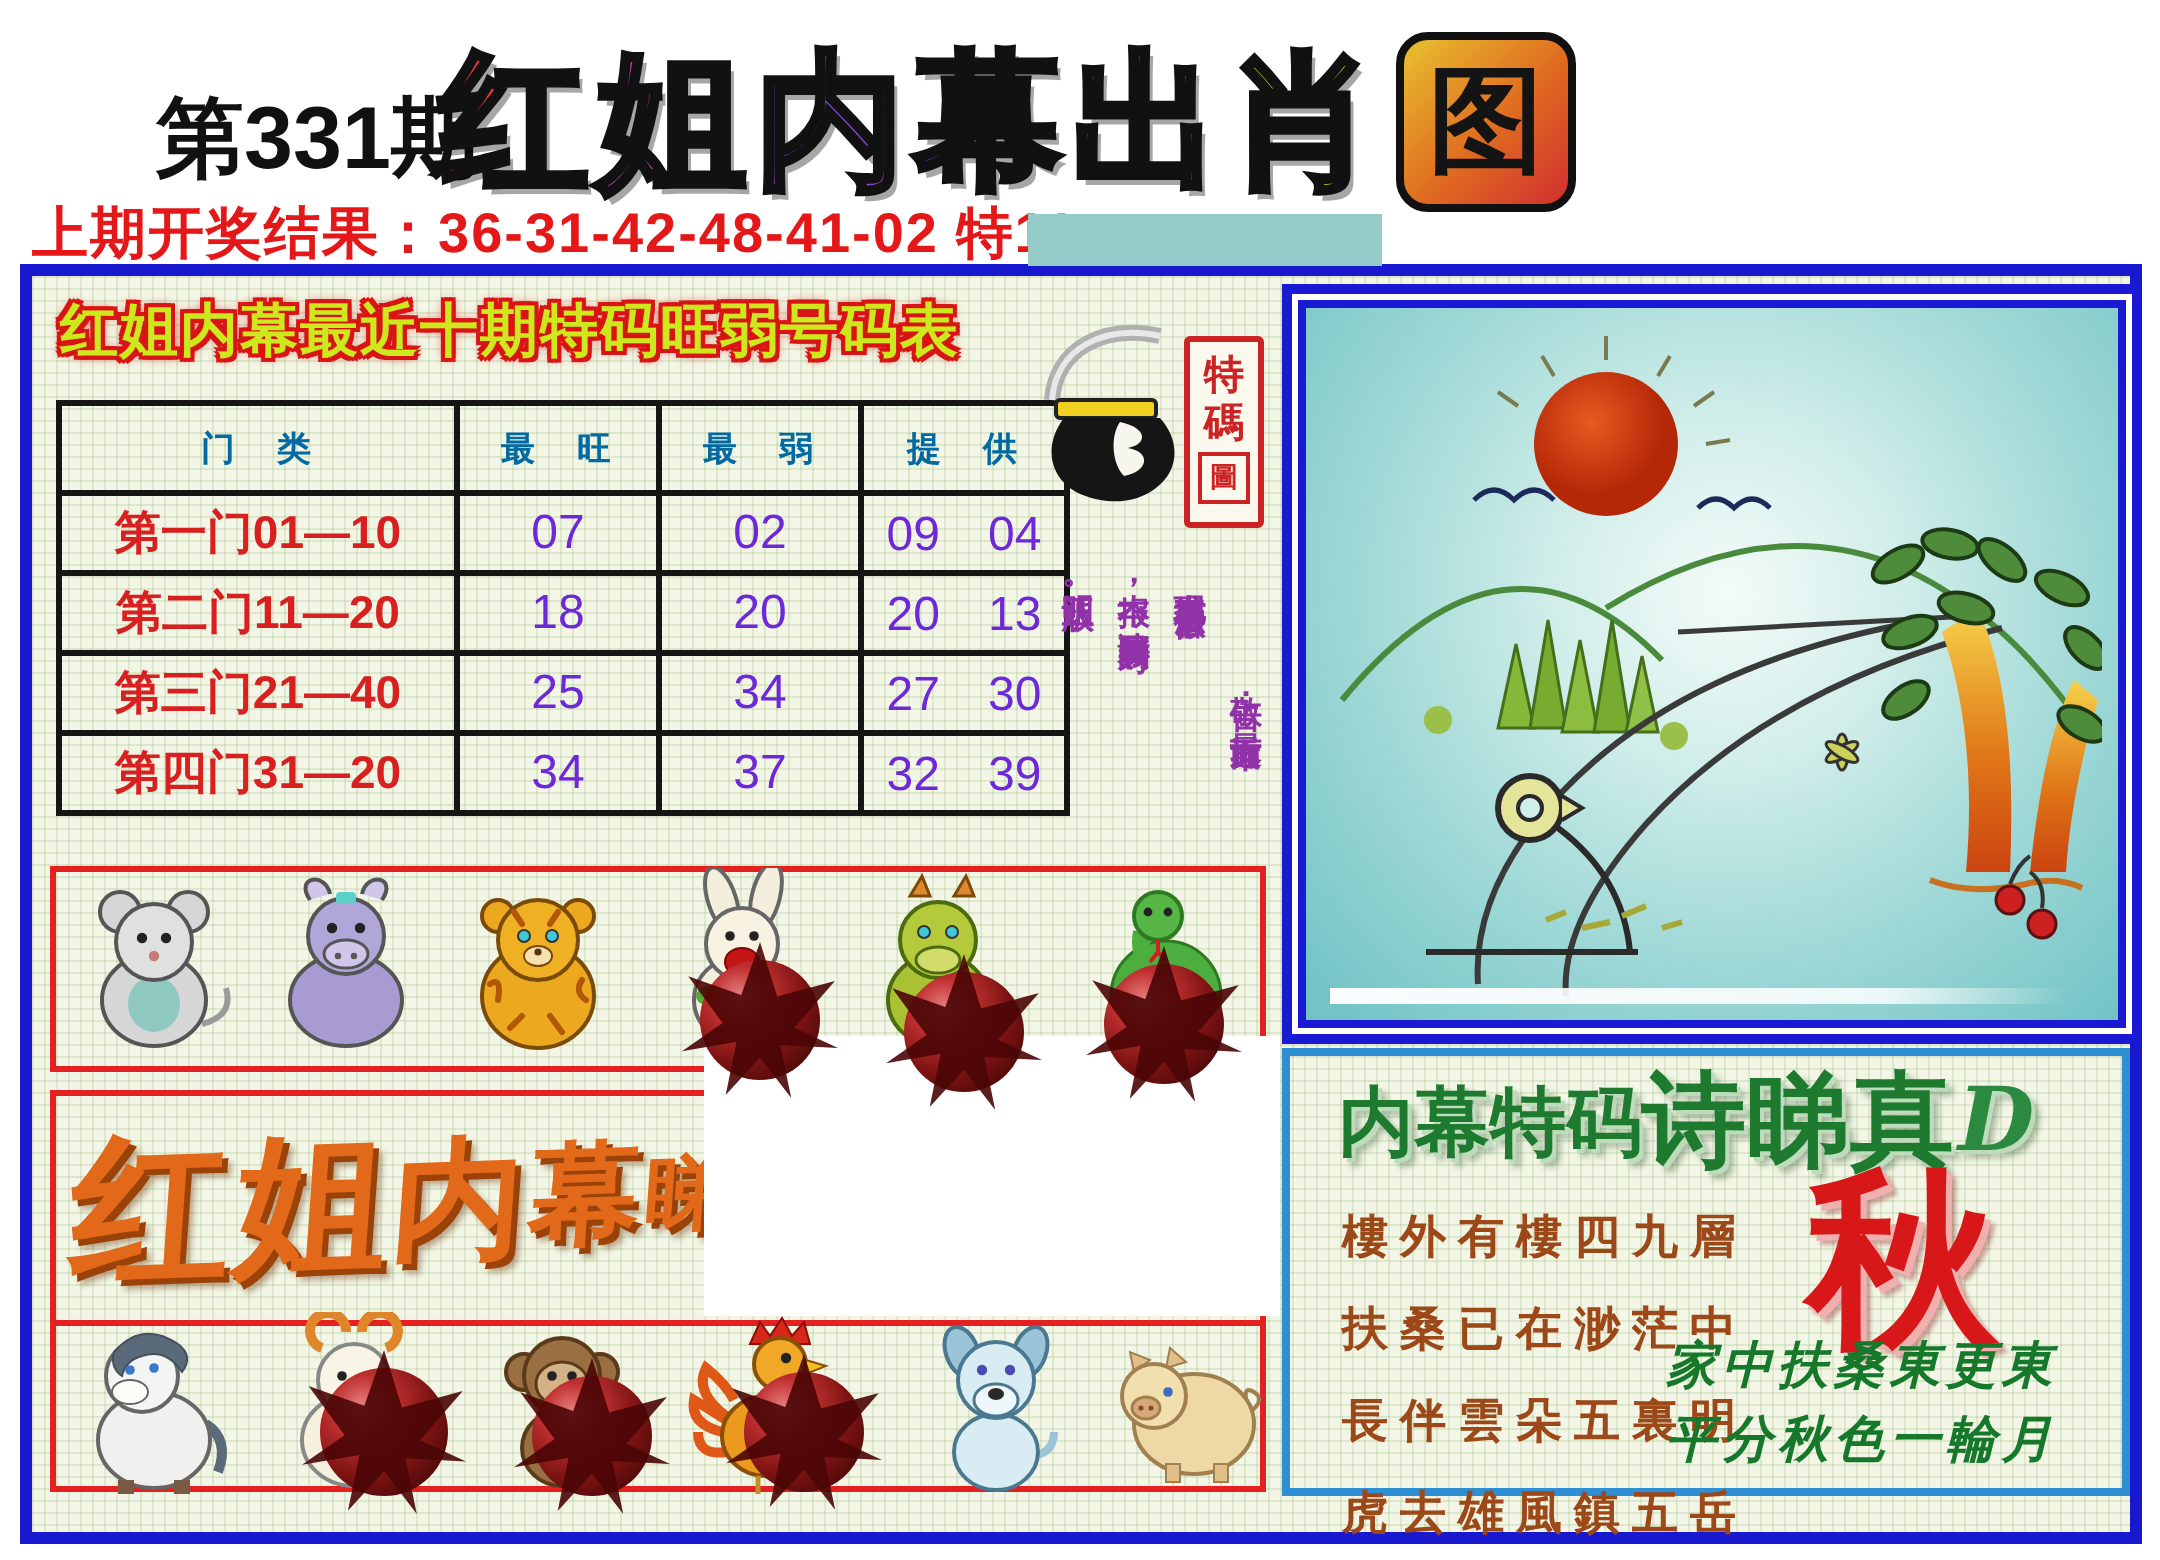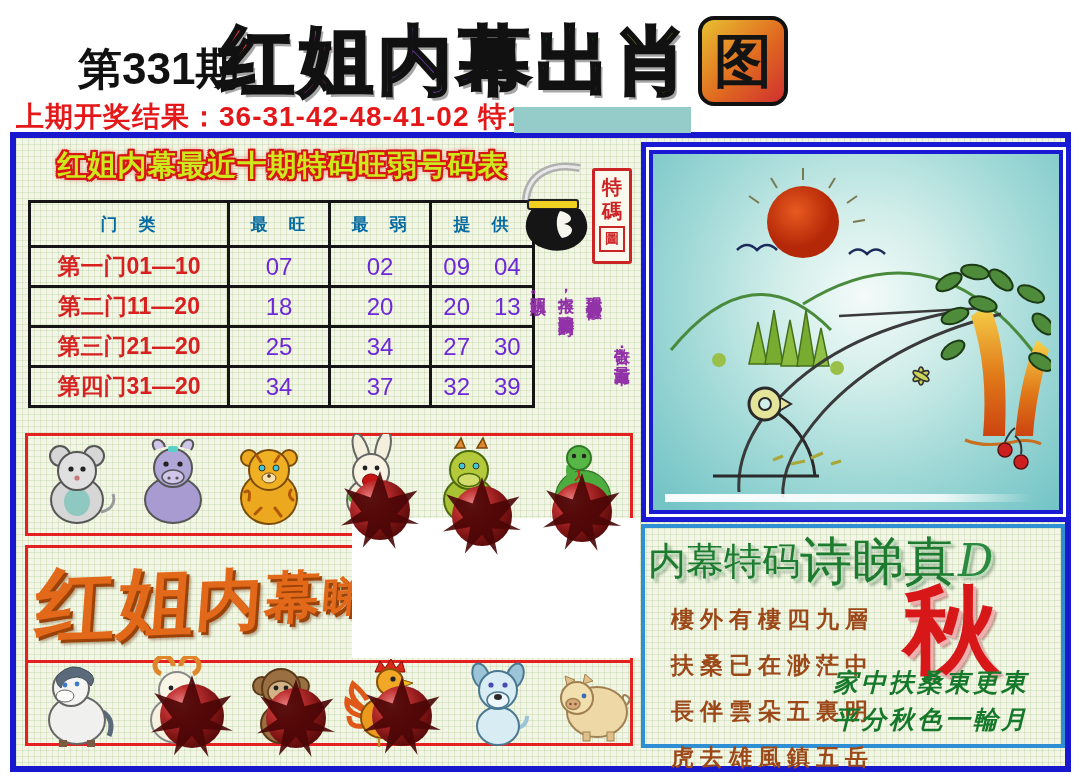--- a/index.html
+++ b/index.html
@@ -20,21 +20,21 @@
   .teal-block{position:absolute;left:514px;top:107px;width:177px;height:26px;background:#95cbc8;z-index:6}
 
   
   .frame{position:absolute;left:10px;top:132px;width:1049px;height:628px;border:6px solid #1818cf;
          background-color:#f3f6e6;
          background-image:linear-gradient(rgba(140,180,110,.22) 1px,transparent 1px),
                           linear-gradient(90deg,rgba(140,180,110,.22) 1px,transparent 1px);
          background-size:6px 6px;z-index:1}
 
   
-  .stats-title{position:absolute;left:30px;top:146px;width:505px;text-align:center;
+  .stats-title{position:absolute;left:30px;top:146px;width:505px;
       font-size:29px;font-weight:bold;letter-spacing:1px;color:#cde81c;z-index:2;
       text-shadow:2px 0 0 #d81414,-2px 0 0 #d81414,0 2px 0 #d81414,0 -2px 0 #d81414,
                   2px 2px 0 #d81414,-2px -2px 0 #d81414,2px -2px 0 #d81414,-2px 2px 0 #d81414,0 0 6px #d81414}
   table.stats{position:absolute;left:28px;top:200px;border-collapse:collapse;z-index:2}
   .stats th,.stats td{border:3px solid #151515;text-align:center;padding:0}
   .stats th{height:42px;color:#0369a1;font-size:17px;font-weight:bold;letter-spacing:2px}
   .w1{width:196px}.w2{width:98px}.w3{width:98px}.w4{width:100px}
   .stats td{height:37px;font-size:24px}
   .stats td.lab{color:#d82020;font-weight:bold;font-size:23px}
   .stats td.val{color:#6d28d9;font-family:Liberation Sans, sans-serif}
@@ -71,22 +71,22 @@
   .overlay{position:absolute;left:352px;top:518px;width:288px;height:140px;background:#ffffff;z-index:4}
 
   
   .pic{position:absolute;left:641px;top:142px;width:414px;height:364px;border:5px solid #1a1ad4;
        background:#fff;padding:3px;z-index:2}
   .pic-inner{width:100%;height:100%;border:4px solid #1a1ad4;box-sizing:border-box;overflow:hidden;
        background:radial-gradient(circle at 52% 40%,#f4fbf9 0%,#d2eeea 28%,#9ed8d6 62%,#74c4c6 95%)}
 
   
   .poem{position:absolute;left:641px;top:524px;width:416px;height:216px;border:4px solid #2f8fd4;z-index:2}
-  .poem-title{position:absolute;left:3px;top:4px;display:flex;align-items:flex-end;
-       color:#1d7a2e;font-weight:normal;font-family:"DejaVu Serif",serif;
+  .poem-title{position:absolute;left:24px;top:4px;display:flex;align-items:flex-end;
+       color:#1d7a2e;font-weight:bold;font-family:"DejaVu Serif",serif;
        text-shadow:2px 2px 0 #bcdcbc,4px 4px 3px rgba(20,60,20,.35)}
   .pt1{font-size:38px;line-height:58px}
   .pt2{font-size:52px;line-height:58px}
   .ptD{font-size:44px;line-height:58px;font-style:italic;color:#2c8a40;margin-left:2px}
   .poem-lines{position:absolute;left:26px;top:68px;font-size:23px;font-weight:bold;color:#9c4818;
        line-height:46px;letter-spacing:6px;font-family:"DejaVu Serif",serif}
   .bigchar{position:absolute;left:258px;top:52px;font-size:96px;line-height:100px;font-weight:bold;
        color:#d81818;font-family:"DejaVu Serif",serif;text-shadow:3px 3px 0 #f0b0b0,5px 5px 2px rgba(120,10,10,.35)}
   .script-lines{position:absolute;left:188px;top:136px;font-size:25px;font-weight:bold;font-style:italic;
        color:#15782a;line-height:37px;letter-spacing:3px;font-family:"DejaVu Serif",serif}
@@ -126,21 +126,21 @@
       <td class="val">02</td>
       <td class="val">09　04</td>
     </tr>
     <tr>
       <td class="lab">第二门11—20</td>
       <td class="val">18</td>
       <td class="val">20</td>
       <td class="val">20　13</td>
     </tr>
     <tr>
-      <td class="lab">第三门21—20</td>
+      <td class="lab">第三门21—40</td>
       <td class="val">25</td>
       <td class="val">34</td>
       <td class="val">27　30</td>
     </tr>
     <tr>
       <td class="lab">第四门31—20</td>
       <td class="val">34</td>
       <td class="val">37</td>
       <td class="val">32　39</td>
     </tr>

